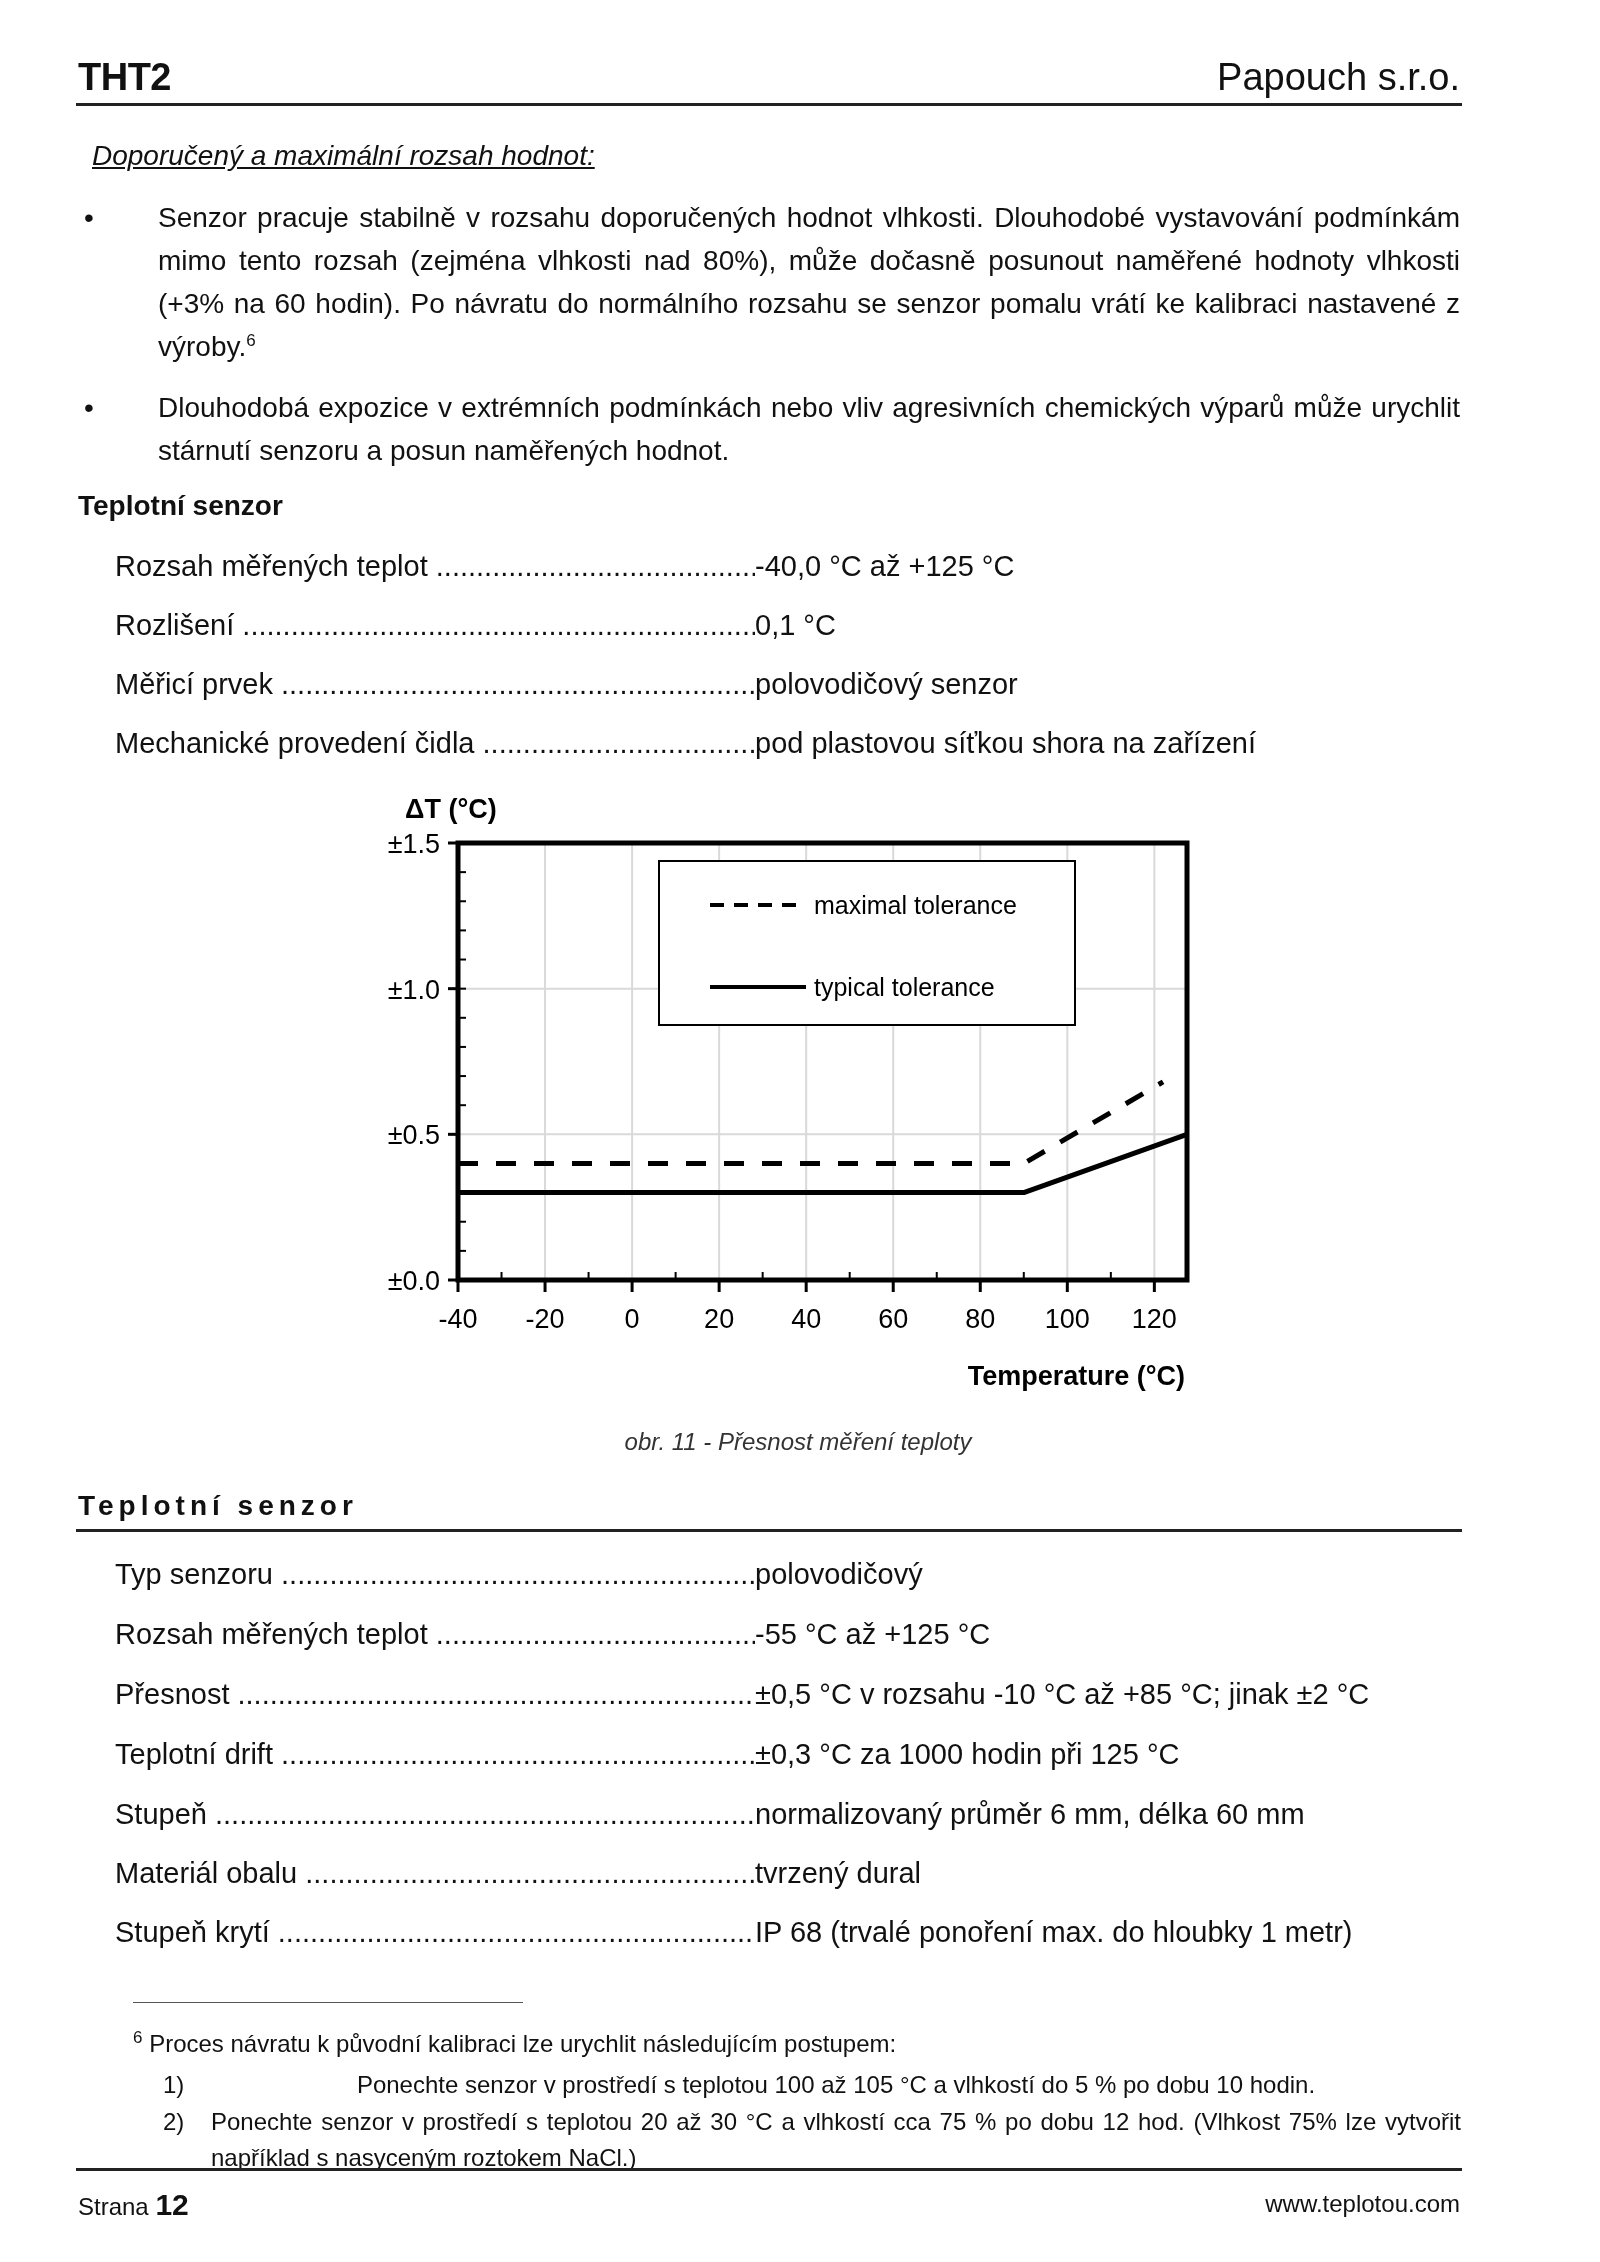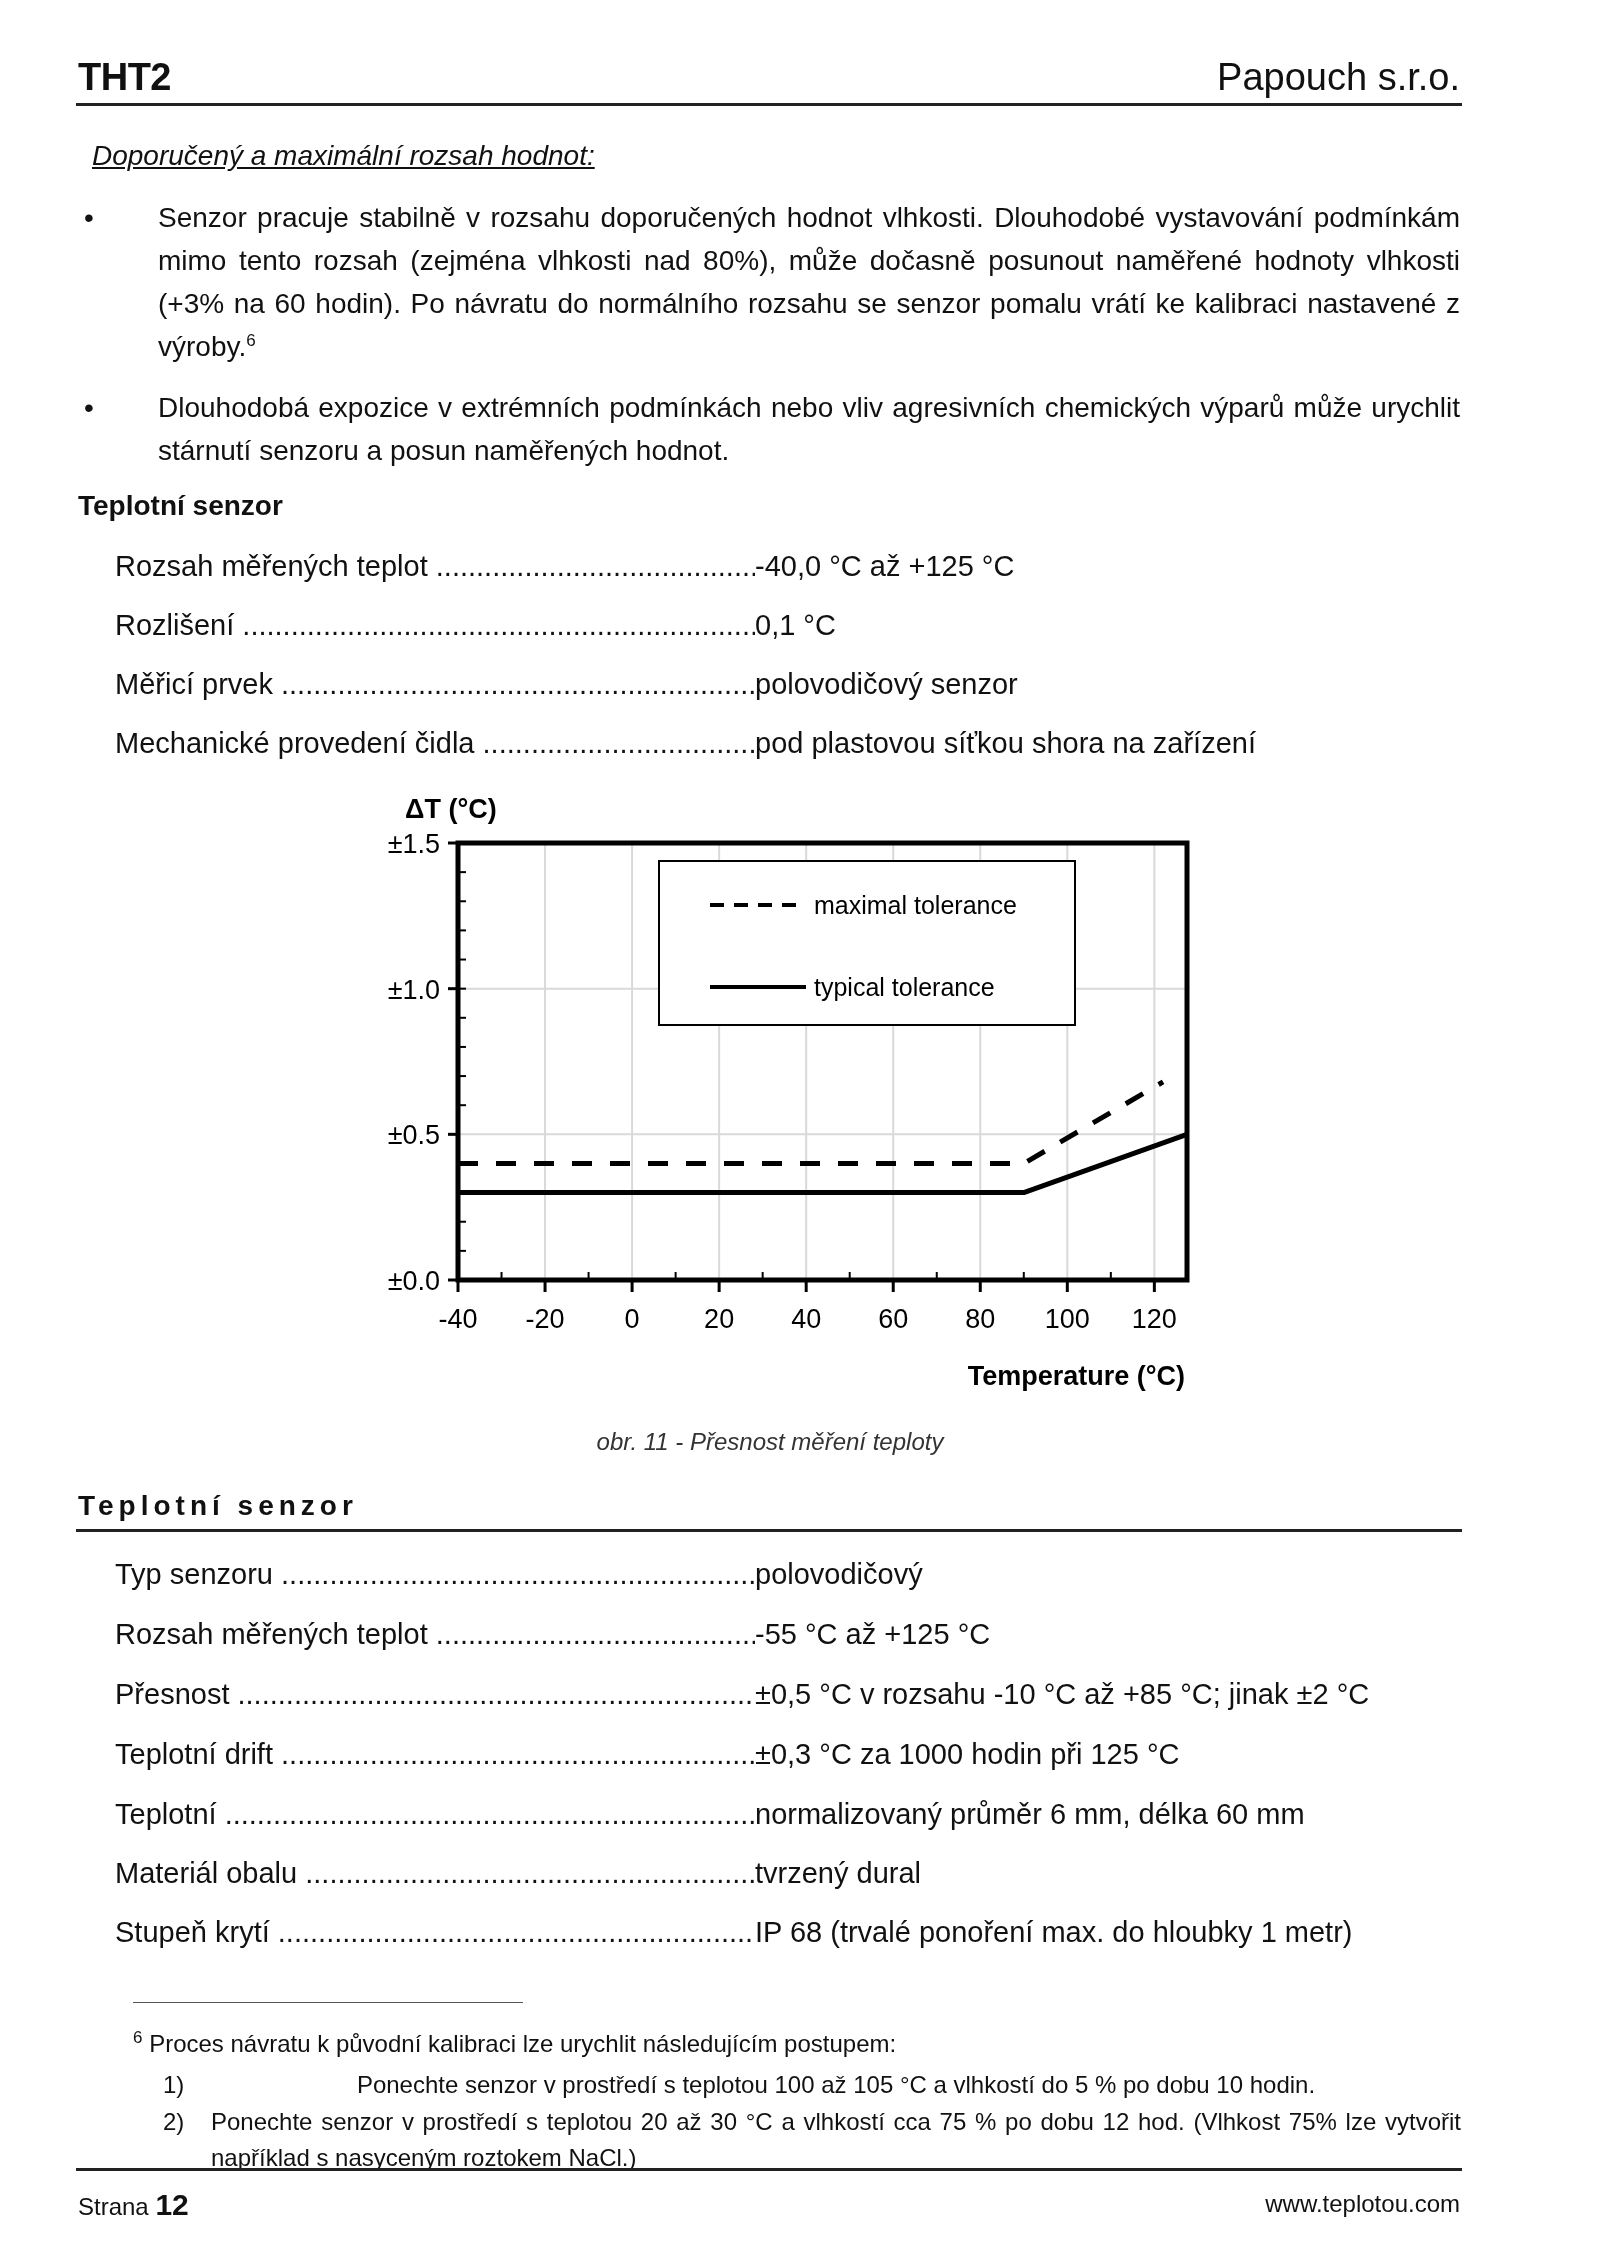--- a/index.html
+++ b/index.html
@@ -11,21 +11,21 @@
   #sub-heading { left:92px; top:140px; font-size:28px; font-style:italic; text-decoration:underline; }
   .bullet-row { left:78px; width:1382px; font-size:28px; line-height:43px; }
   .bullet-row .dot { position:absolute; left:6px; top:0; }
   .bullet-row .txt { margin-left:80px; text-align:justify; }
   sup { font-size:17px; line-height:0; }
   #sec1-title { left:78px; top:490px; font-size:28px; font-weight:bold; }
   .spec { left:115px; font-size:29px; width:1340px; white-space:nowrap; }
   .spec .k { display:inline-block; width:640px; overflow:hidden; white-space:nowrap; }
   .spec .k::after { content:" ................................................................................................................"; }
   .spec .v { display:inline-block; vertical-align:top; }
-  #caption { left:0; width:1540px; text-align:center; top:1428px; font-size:24px; font-style:italic; color:#333; }
+  #caption { left:0; width:1540px; text-align:center; top:1428px; font-size:24px; font-style:italic; color:#333;padding-left:28px; }
   #sec2-title { left:78px; top:1490px; font-size:28px; font-weight:bold; letter-spacing:5px; }
   #sec2-rule { left:76px; top:1529px; width:1386px; height:3px; background:#222; }
   #fn-rule { left:133px; top:2002px; width:390px; height:1px; background:#555; }
   .fn { font-size:24px; line-height:36px; }
   #ftr-rule { left:76px; top:2168px; width:1386px; height:3px; background:#222; }
   #ftr-left { left:78px; top:2188px; font-size:24px; }
   #ftr-left b { font-size:30px; }
   #ftr-right { right:140px; top:2190px; font-size:24px; }
   svg text { font-family:"Liberation Sans", sans-serif; }
 </style>
@@ -133,21 +133,21 @@
 
 <div class="abs" id="caption">obr. 11 - Přesnost měření teploty</div>
 
 <div class="abs" id="sec2-title">Teplotní senzor</div>
 <div class="abs" id="sec2-rule"></div>
 
 <div class="abs spec" style="top:1558px;"><span class="k">Typ senzoru</span><span class="v">polovodičový</span></div>
 <div class="abs spec" style="top:1618px;"><span class="k">Rozsah měřených teplot</span><span class="v">-55 °C až +125 °C</span></div>
 <div class="abs spec" style="top:1678px;"><span class="k">Přesnost</span><span class="v">±0,5 °C v rozsahu -10 °C až +85 °C; jinak ±2 °C</span></div>
 <div class="abs spec" style="top:1738px;"><span class="k">Teplotní drift</span><span class="v">±0,3 °C za 1000 hodin při 125 °C</span></div>
-<div class="abs spec" style="top:1798px;"><span class="k">Teplotní</span><span class="v">normalizovaný průměr 6 mm, délka 60 mm</span></div>
+<div class="abs spec" style="top:1798px;"><span class="k">Stupeň</span><span class="v">normalizovaný průměr 6 mm, délka 60 mm</span></div>
 <div class="abs spec" style="top:1857px;"><span class="k">Materiál obalu</span><span class="v">tvrzený dural</span></div>
 <div class="abs spec" style="top:1916px;"><span class="k">Stupeň krytí</span><span class="v">IP 68 (trvalé ponoření max. do hloubky 1 metr)</span></div>
 
 <div class="abs" id="fn-rule"></div>
 <div class="abs fn" style="left:133px; top:2026px;"><sup>6</sup> <span>Proces návratu k původní kalibraci lze urychlit následujícím postupem:</span></div>
 <div class="abs fn" style="left:163px; top:2067px;">1)</div>
 <div class="abs fn" style="left:211px; top:2067px; width:1250px;text-align:center;">Ponechte senzor v prostředí s teplotou 100 až 105 °C a vlhkostí do 5 % po dobu 10 hodin.</div>
 <div class="abs fn" style="left:163px; top:2104px;">2)</div>
 <div class="abs fn" style="left:211px; top:2104px; width:1250px; text-align:justify;">Ponechte senzor v prostředí s teplotou 20 až 30 °C a vlhkostí cca 75 % po dobu 12 hod. (Vlhkost 75% lze vytvořit například s nasyceným roztokem NaCl.)</div>
 

